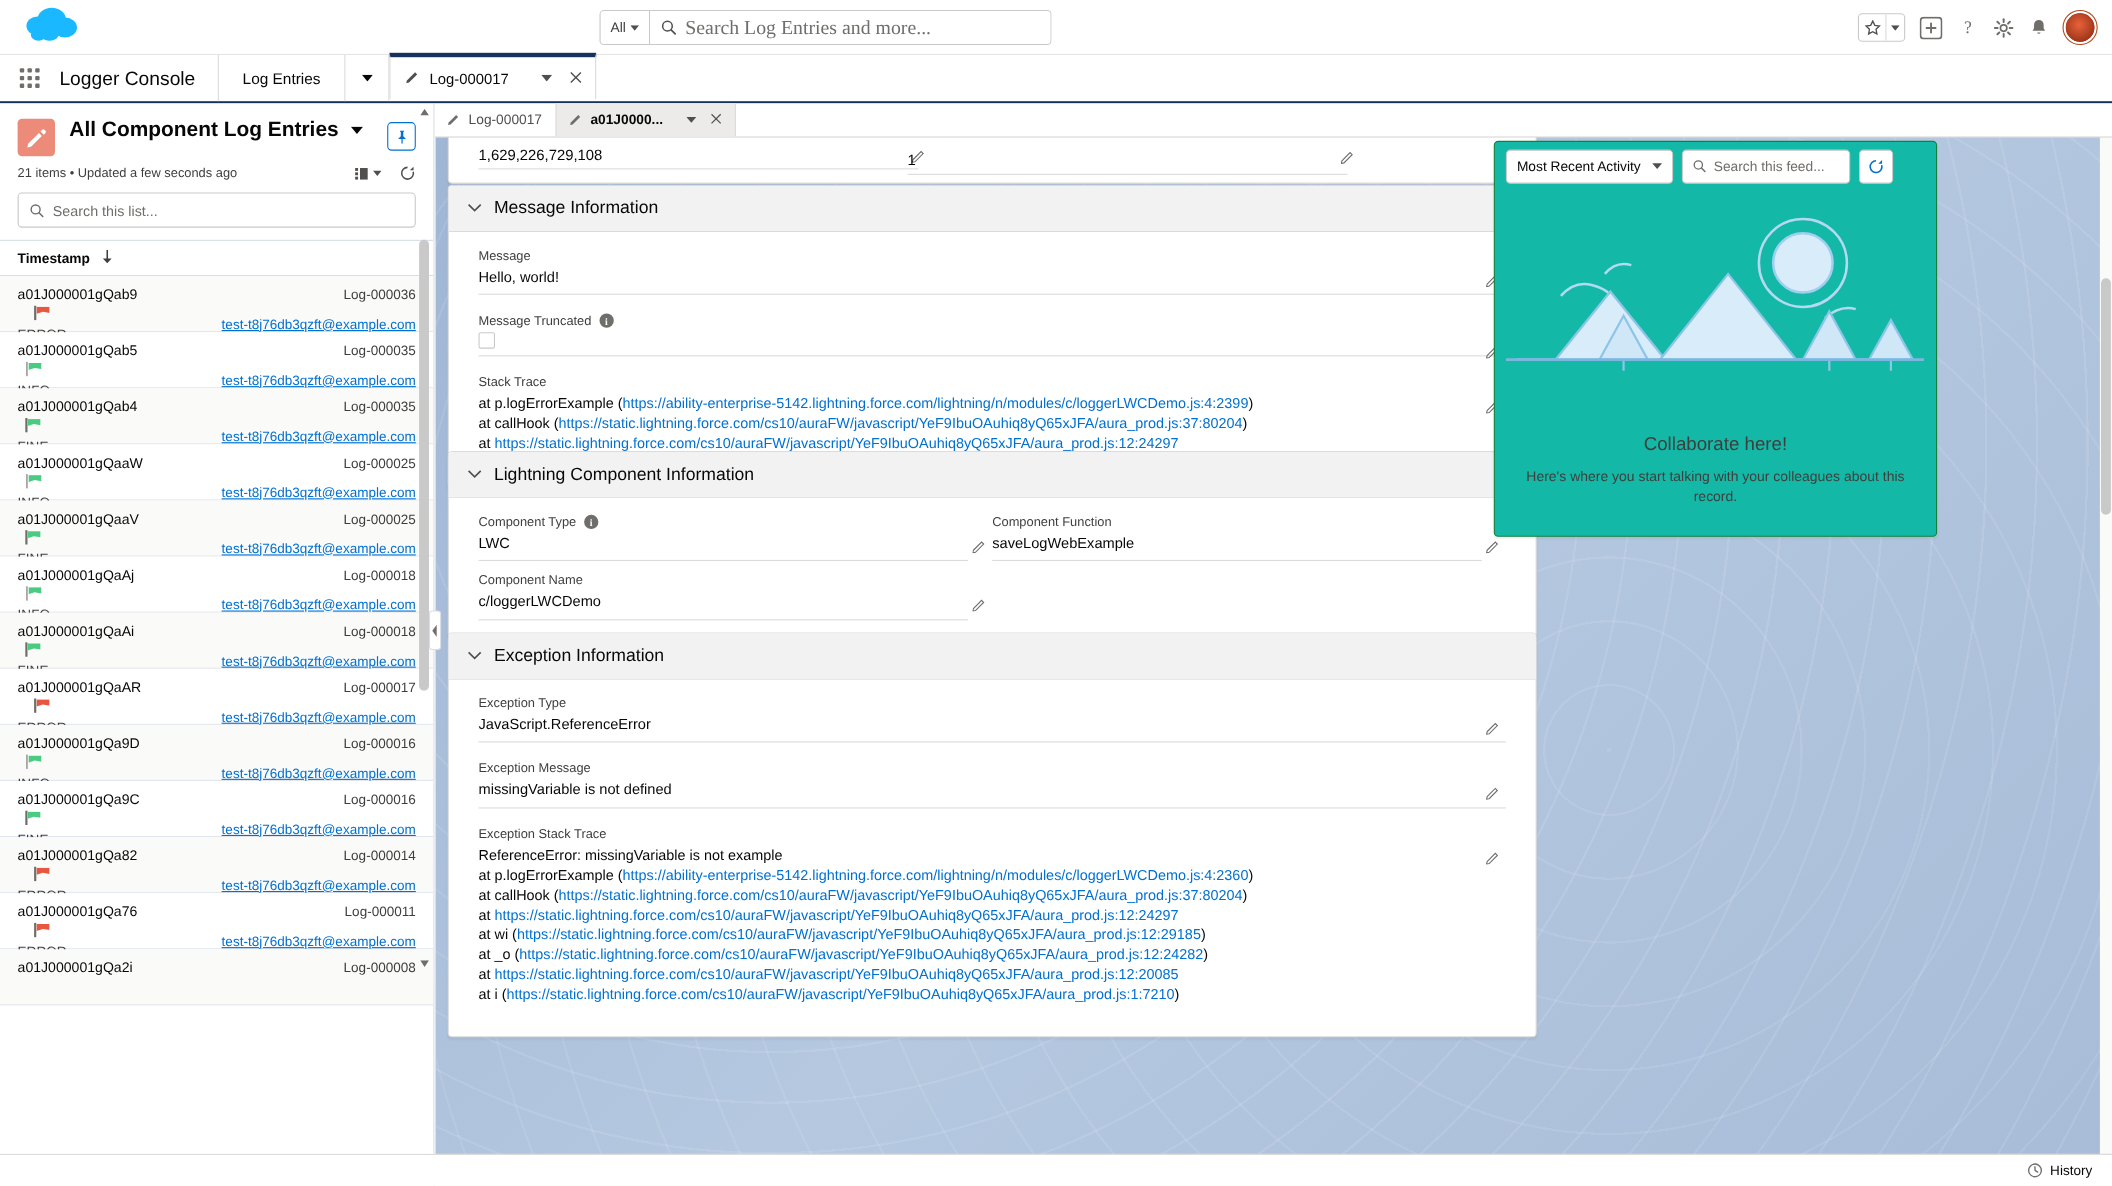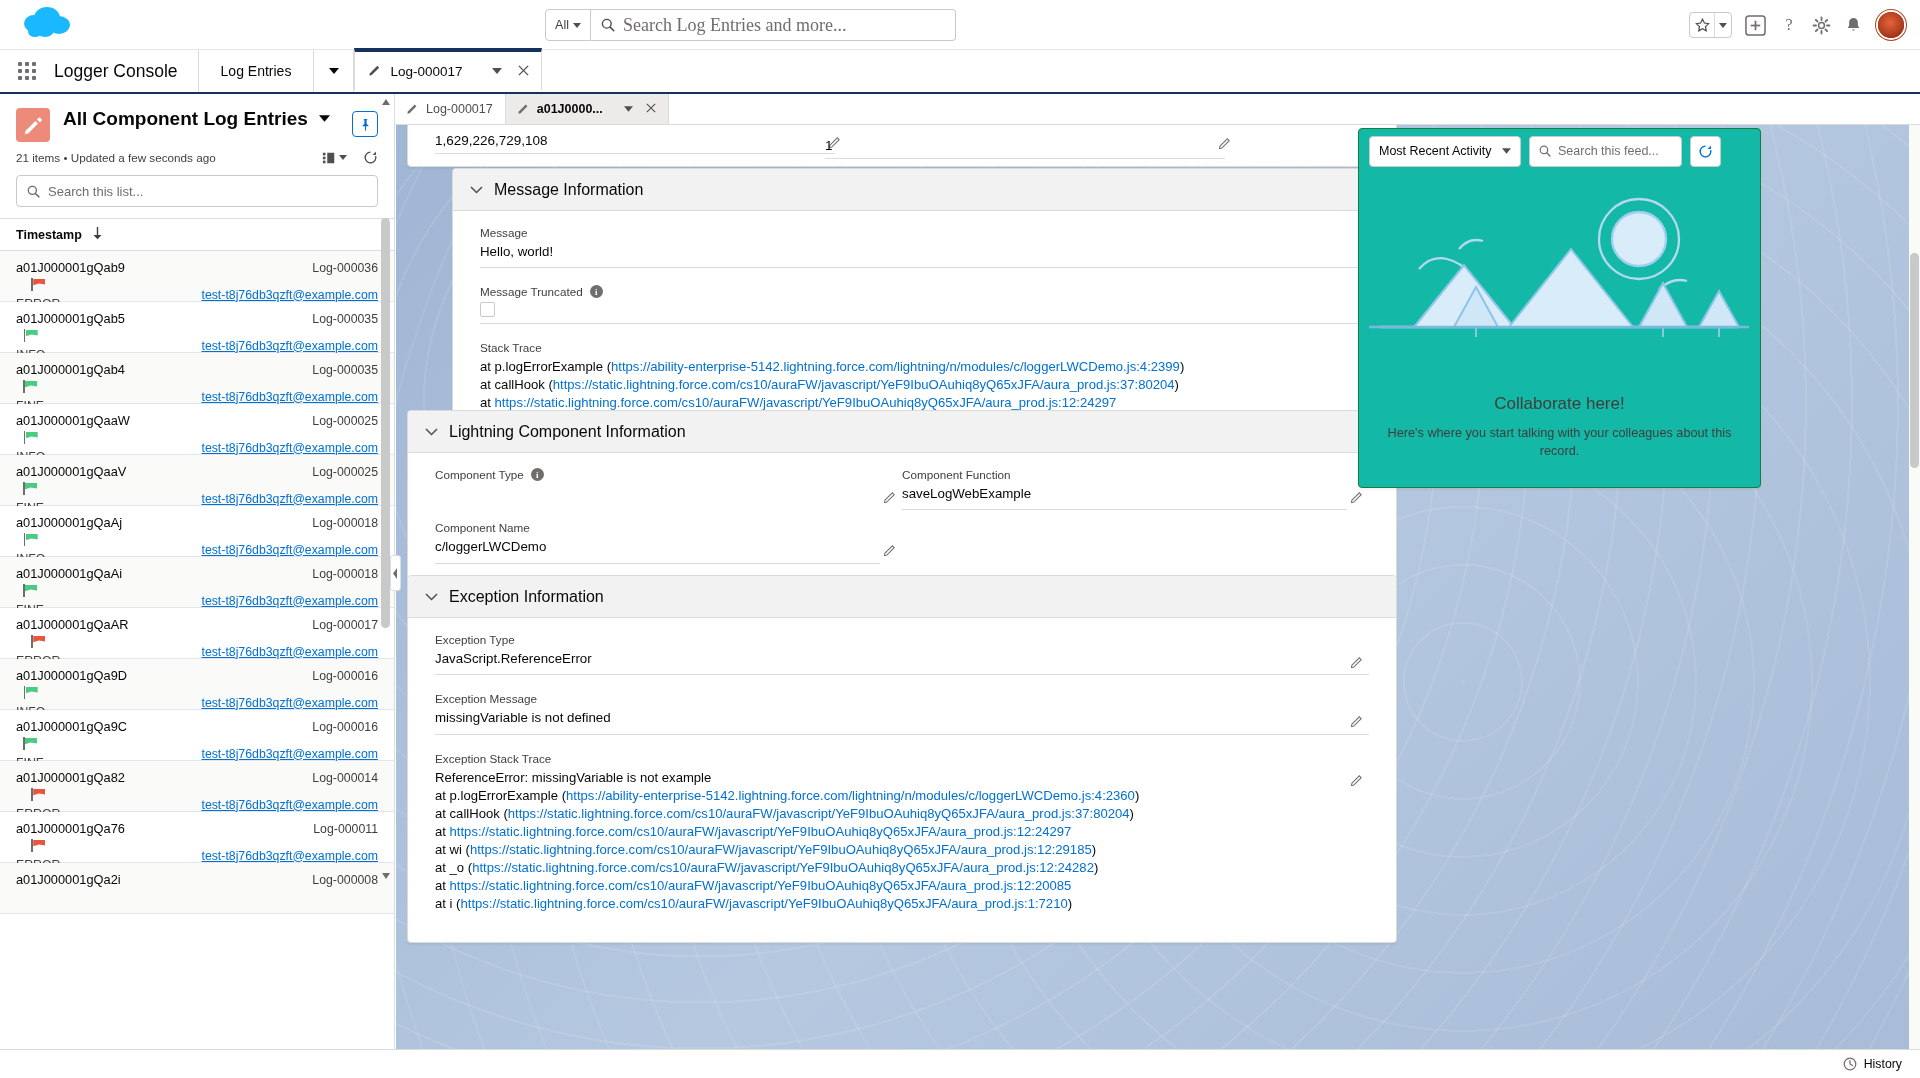--- a/index.html
+++ b/index.html
@@ -786,21 +786,21 @@
       <div class="f-right">
         <div class="topval right-v">1</div>
         <span class="pencil-btn" style="right:-10px;top:-6px;">
           <svg width="13" height="13" viewBox="0 0 14 14">
               <path d="M1 11l8-8 2 2-8 8-2.6.6z" fill="none" stroke="#706e6b" stroke-width="1.1"></path>
             </svg>
         </span>
       </div>
     </div>
 
-    <div class="card" style="top:43px;margin-left:45px;">
+    <div class="card" style="top:43px;">
       <div class="card-hdr">
         <span class="chev">
           <svg width="13" height="8" viewBox="0 0 13 8">
               <path d="M1 1l5.5 5.5L12 1" fill="none" stroke="#514f4d" stroke-width="1.5"></path>
             </svg>
         </span>
         <span class="ttl">Message Information</span>
       </div>
       <div class="card-body">
 
@@ -855,20 +855,21 @@
         </span>
         <span class="ttl">Lightning Component Information</span>
       </div>
       <div class="card-body">
         <div class="two-col">
           <div>
             <div class="field-lbl">
               <span>Component Type</span>
               <span class="info-i">i</span>
             </div>
+            <div class="field-val">LWC</div>
             <span class="pencil-btn">
               <svg width="13" height="13" viewBox="0 0 14 14">
                   <path d="M1 11l8-8 2 2-8 8-2.6.6z" fill="none" stroke="#706e6b" stroke-width="1.1"></path>
                 </svg>
             </span>
           </div>
           <div>
             <div class="field-lbl">Component Function</div>
             <div class="field-val">saveLogWebExample</div>
             <span class="pencil-btn">

